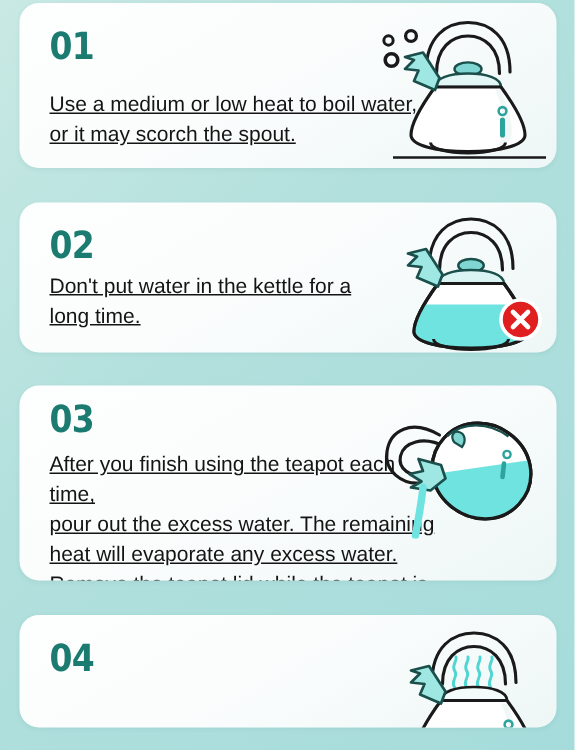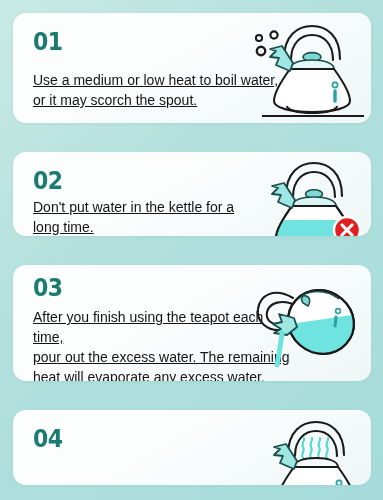--- a/index.html
+++ b/index.html
@@ -11,36 +11,36 @@
     height: 500px;
     overflow: hidden;
     font-family: "Liberation Sans", sans-serif;
     background: linear-gradient(135deg, #c9e9e4 0%, #b2e0dd 40%, #a5dcdb 100%);
   }
   #page {
     position: relative;
     width: 383px;
     height: 500px;
     box-sizing: border-box;
-    padding: 13px 12px 15px 13px;
+    padding: 2px 12px 15px 13px;
     display: flex;
     flex-direction: column;
     justify-content: space-between;
   }
   .card {
     position: relative;
     background: linear-gradient(150deg, #fdffff 0%, #fbfdfd 45%, #eef7f6 100%);
     border-radius: 13px;
     box-sizing: border-box;
     overflow: hidden;
     box-shadow: 0 1px 3px rgba(80,130,130,0.10);
   }
   .card-1 { height: 110px; }
-  .card-2 { height: 84px; }
-  .card-3 { height: 116px; }
+  .card-2 { height: 100px; }
+  .card-3 { height: 130px; }
   .card-4 { height: 75px; }
 
   .card-body {
     position: absolute;
     left: 20px;
     top: 0;
     right: 0;
     height: 100%;
     display: flex;
     flex-direction: column;

